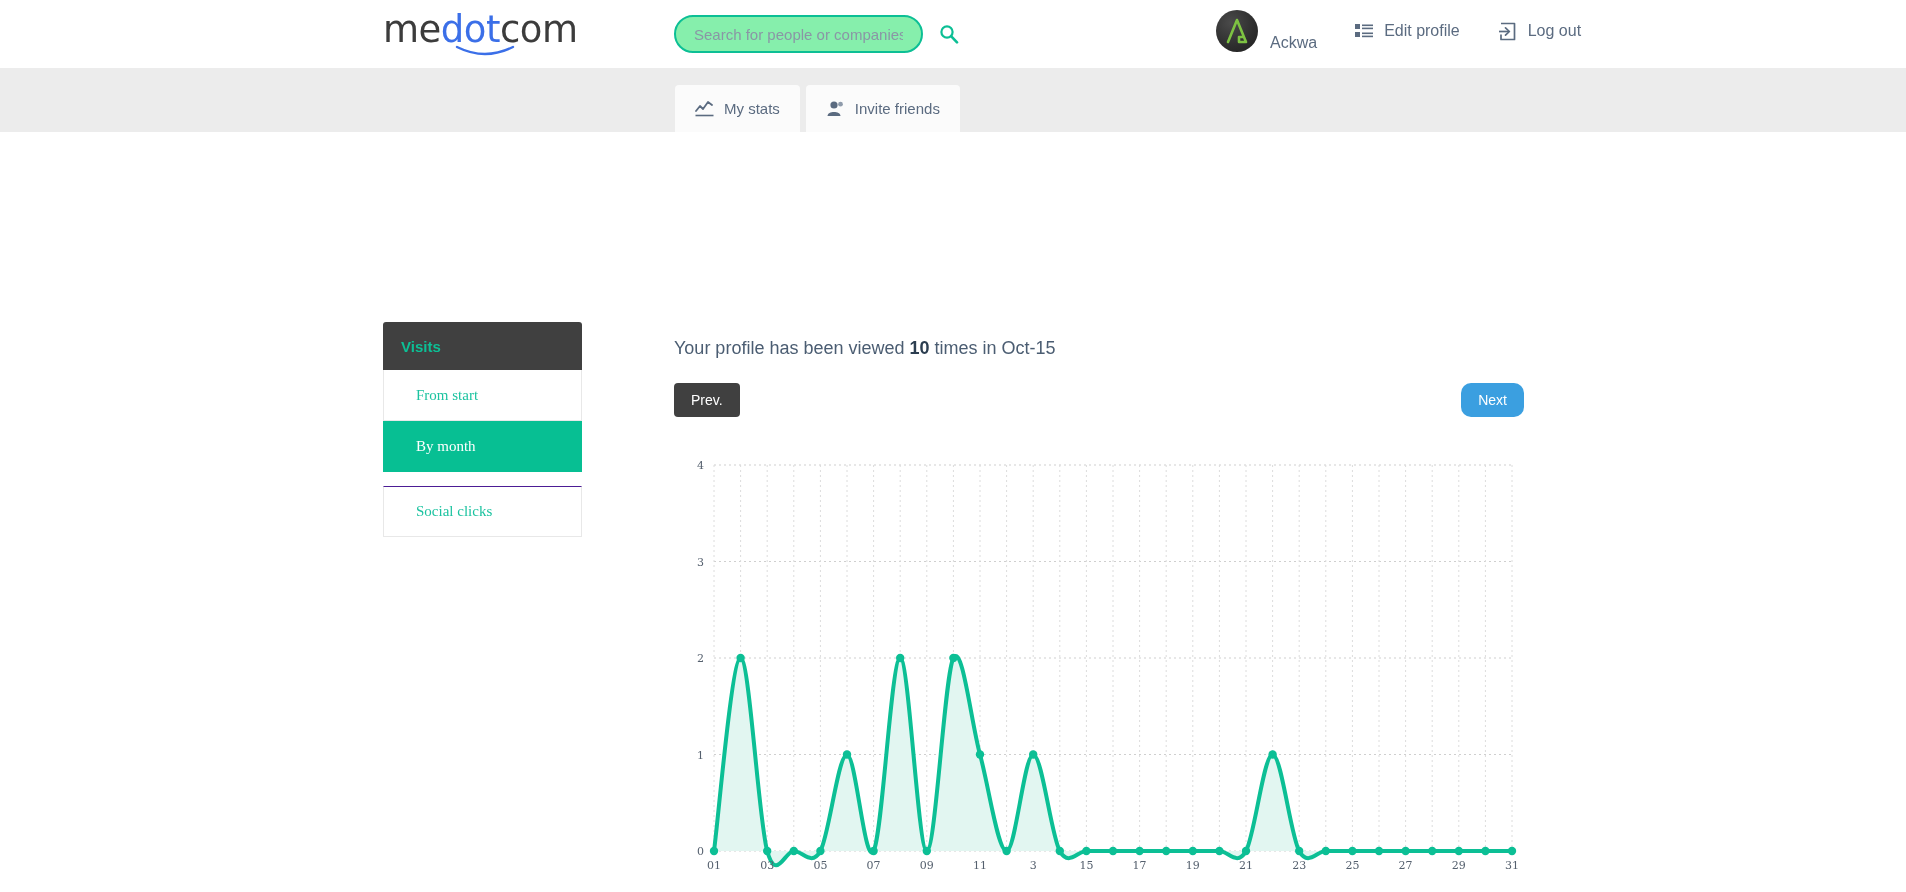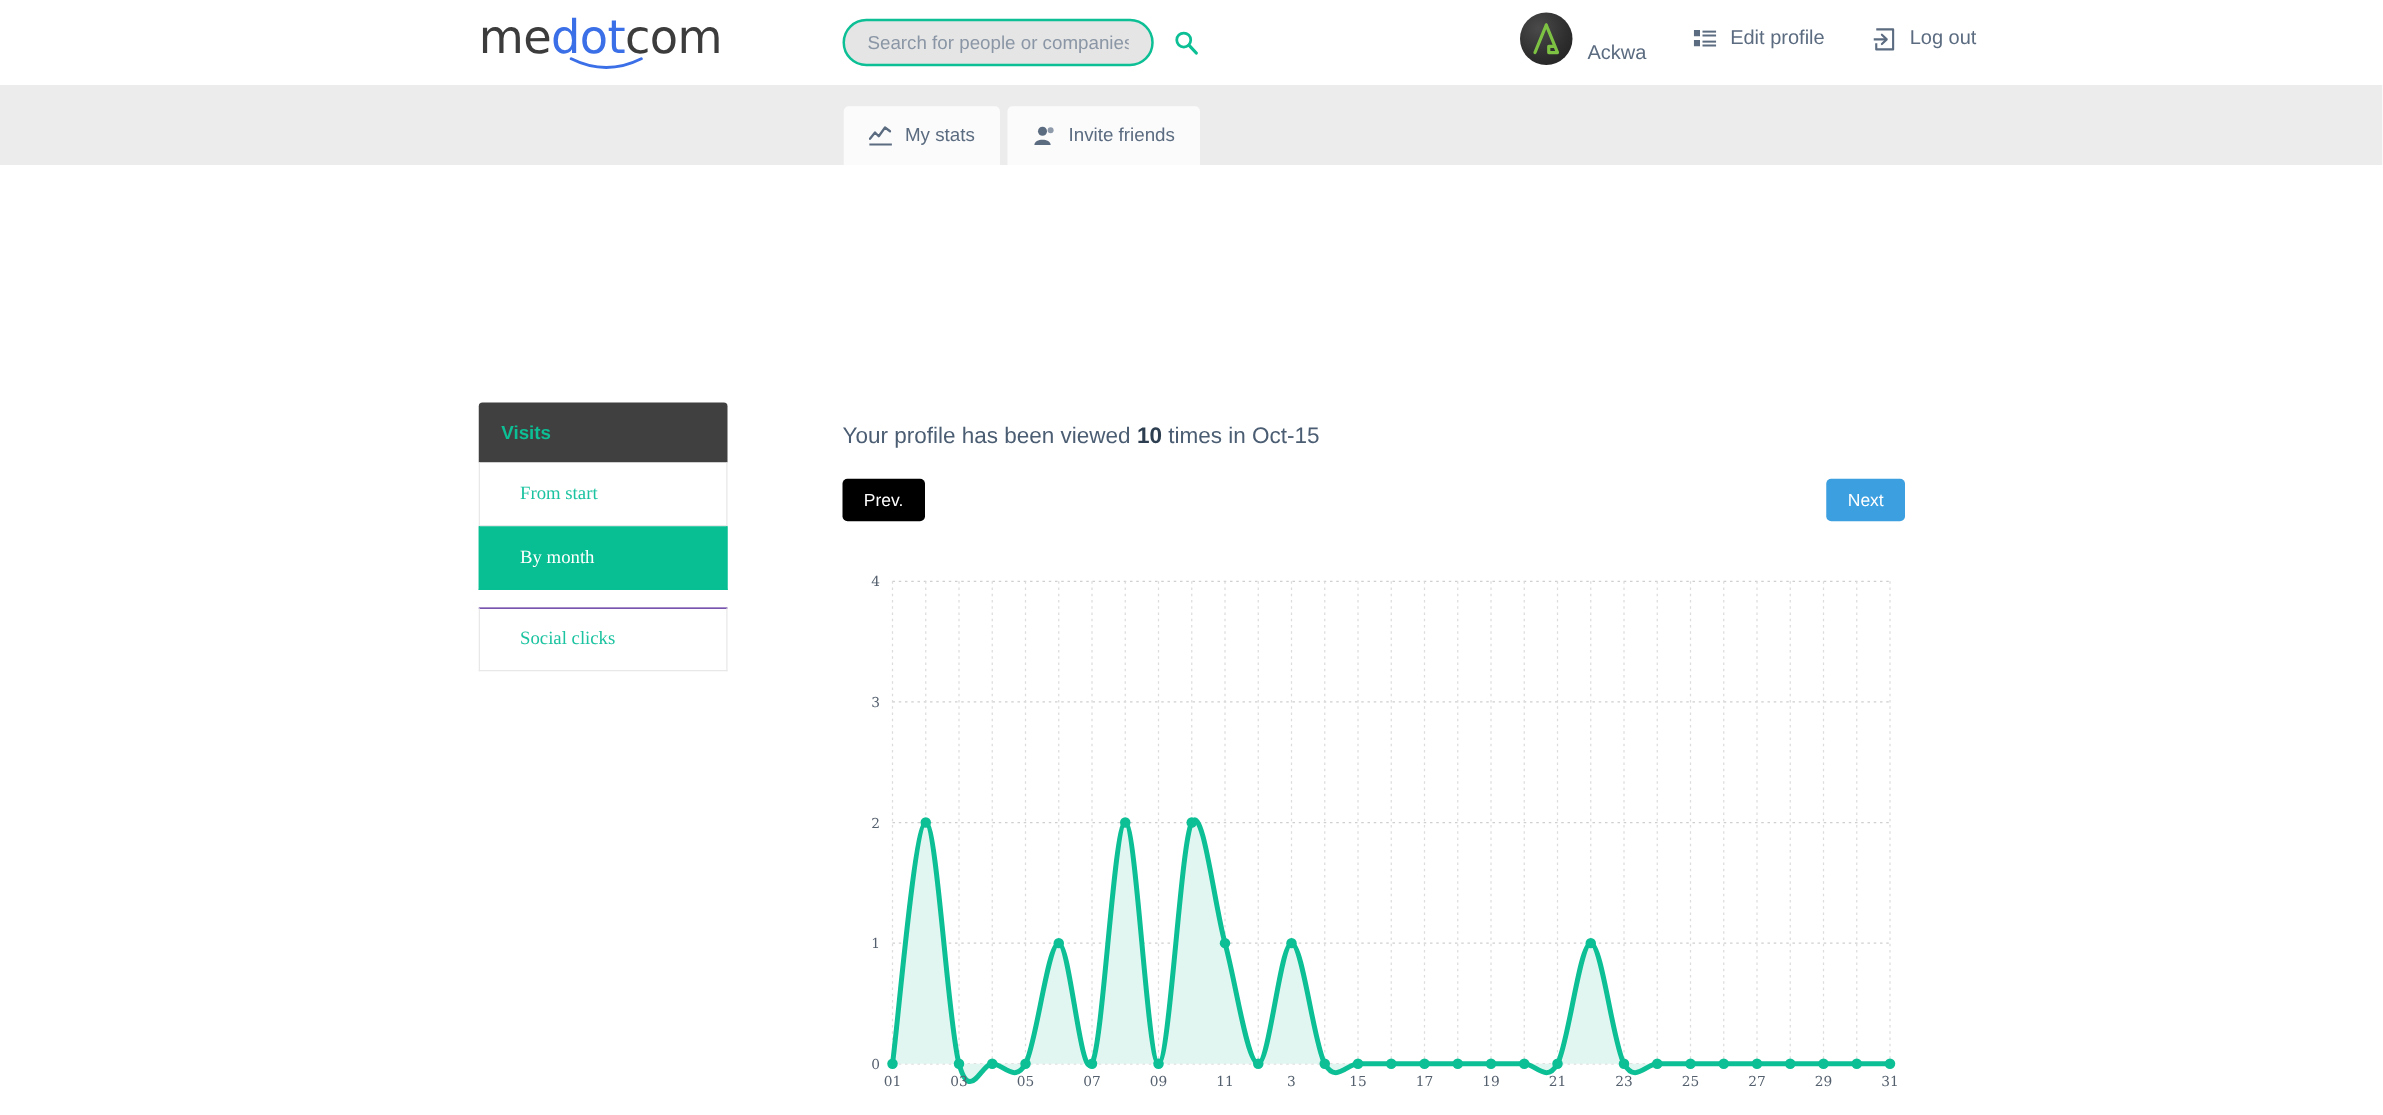--- a/index.html
+++ b/index.html
@@ -41,21 +41,21 @@
     display: flex; align-items: center;
   }
   .search-input {
     width: 249px; height: 38px;
     border: 2px solid #0cbf95;
     border-radius: 20px;
     padding: 0 18px;
     font-size: 15px;
     color: #6d7b8d;
     outline: none;
-    background: #e5e5e5;
+    background: #86efac;
     font-family: "Liberation Sans", sans-serif;
   }
   .search-input::placeholder { color: #8a96a5; }
   .search-btn {
     margin-left: 16px;
     background: none; border: none;
     cursor: pointer; padding: 0;
     display: flex; align-items: center;
   }
 
@@ -156,31 +156,31 @@
   .headline {
     font-size: 18px;
     color: #4b5d72;
     margin: 16px 0 24px 0;
     font-weight: 400;
   }
   .headline b { font-weight: bold; color: #2c3e50; }
 
   .pager { position: relative; height: 34px; }
   .btn-blue {
-    background: #000000;
+    background: #404040;
     color: #fff;
     border: none;
     border-radius: 4px;
     font-size: 14px;
     padding: 9px 17px;
     cursor: pointer;
     font-family: "Liberation Sans", sans-serif;
   }
   .btn-prev { position: absolute; left: 0; top: 0; }
-  .btn-next { position: absolute; right: 0; top: 0; background:#3b9fe0; }
+  .btn-next { position: absolute; right: 0; top: 0; background:#3b9fe0;border-radius:10px; }
 
   
   .chart-box {
     position: relative;
     margin-top: 30px;
     width: 850px;
     height: 440px;
   }
   .chart-svg { display: block; }
 </style>

